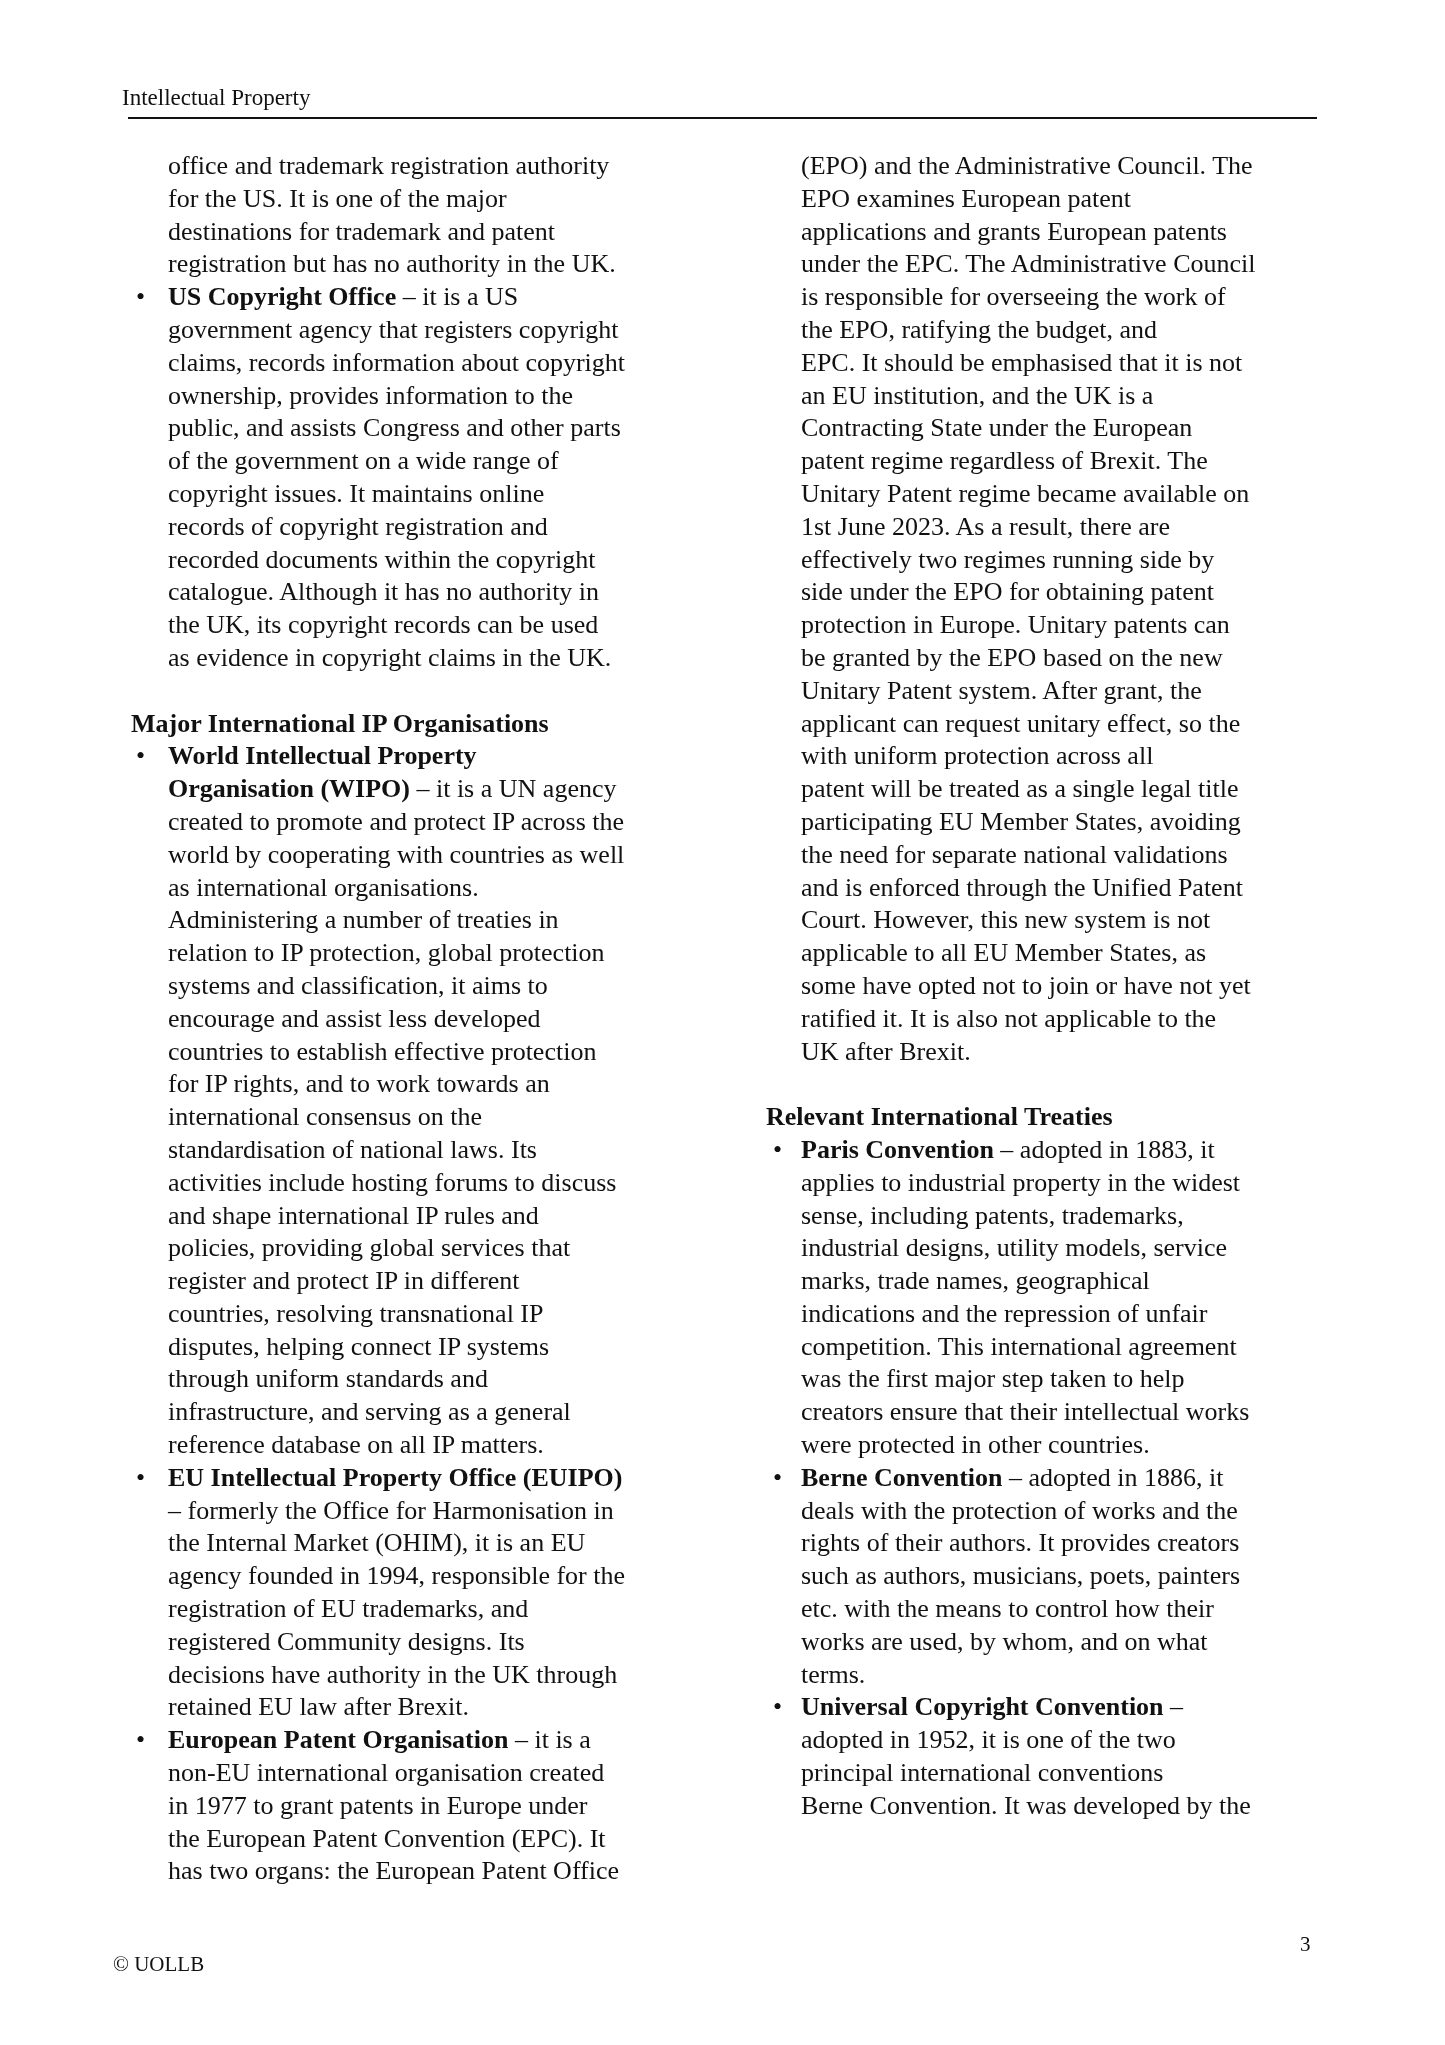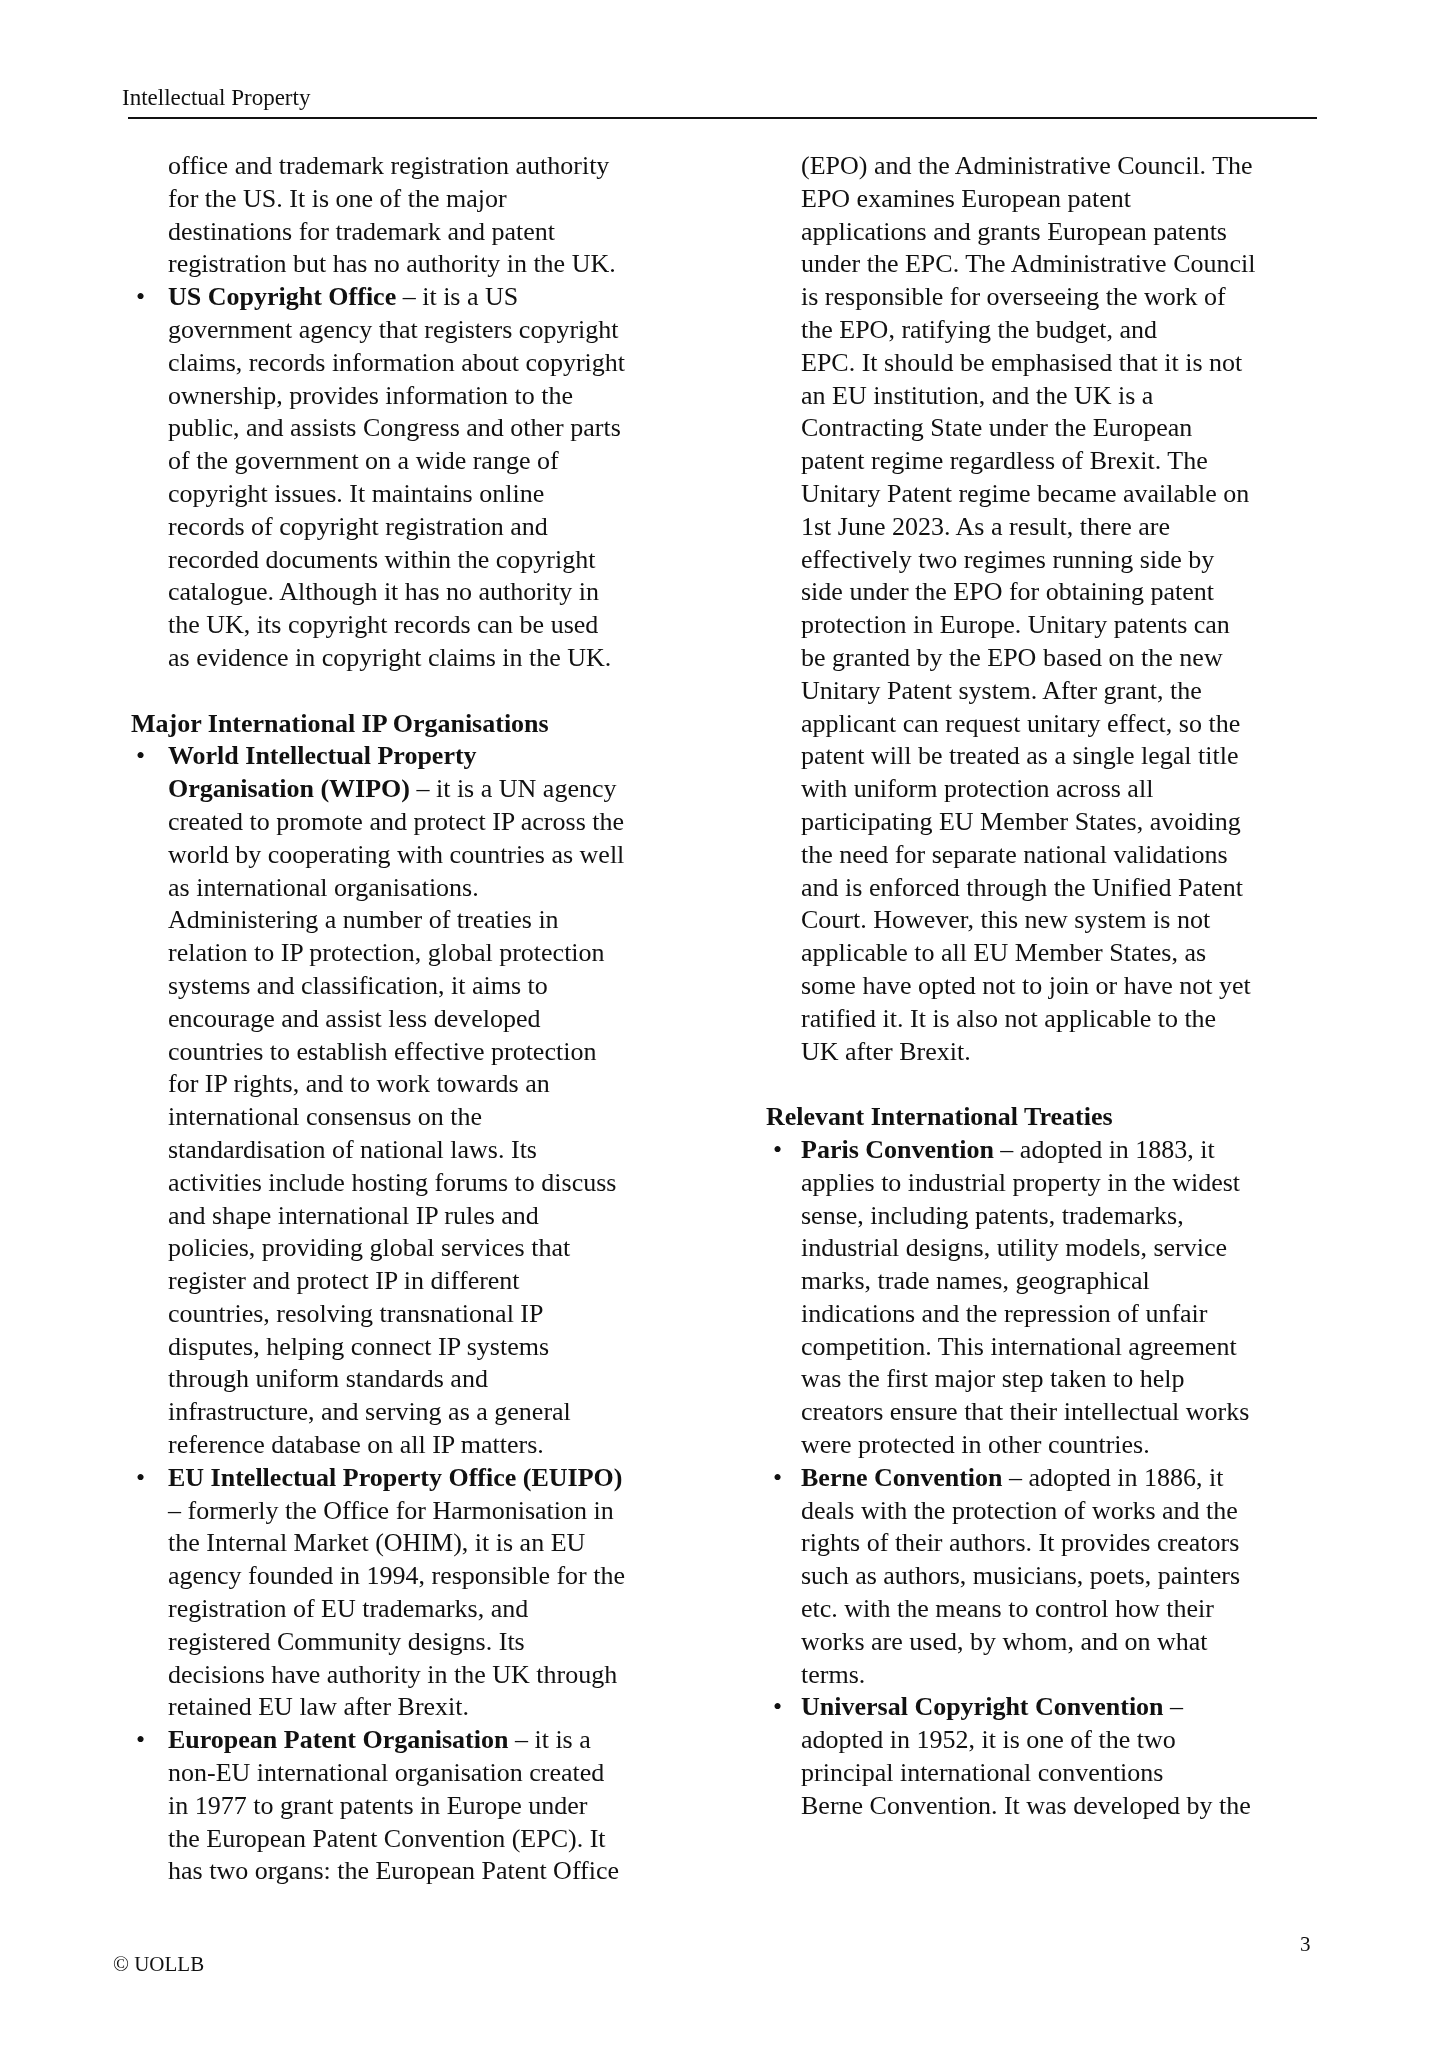--- a/index.html
+++ b/index.html
@@ -127,22 +127,22 @@
     <div class="line indent">Contracting State under the European</div>
     <div class="line indent">patent regime regardless of Brexit. The</div>
     <div class="line indent">Unitary Patent regime became available on</div>
     <div class="line indent">1st June 2023. As a result, there are</div>
     <div class="line indent">effectively two regimes running side by</div>
     <div class="line indent">side under the EPO for obtaining patent</div>
     <div class="line indent">protection in Europe. Unitary patents can</div>
     <div class="line indent">be granted by the EPO based on the new</div>
     <div class="line indent">Unitary Patent system. After grant, the</div>
     <div class="line indent">applicant can request unitary effect, so the</div>
+    <div class="line indent">with uniform protection across all</div>
     <div class="line indent">patent will be treated as a single legal title</div>
-    <div class="line indent">with uniform protection across all</div>
     <div class="line indent">participating EU Member States, avoiding</div>
     <div class="line indent">the need for separate national validations</div>
     <div class="line indent">and is enforced through the Unified Patent</div>
     <div class="line indent">Court. However, this new system is not</div>
     <div class="line indent">applicable to all EU Member States, as</div>
     <div class="line indent">some have opted not to join or have not yet</div>
     <div class="line indent">ratified it. It is also not applicable to the</div>
     <div class="line indent">UK after Brexit.</div>
   </div>
 

